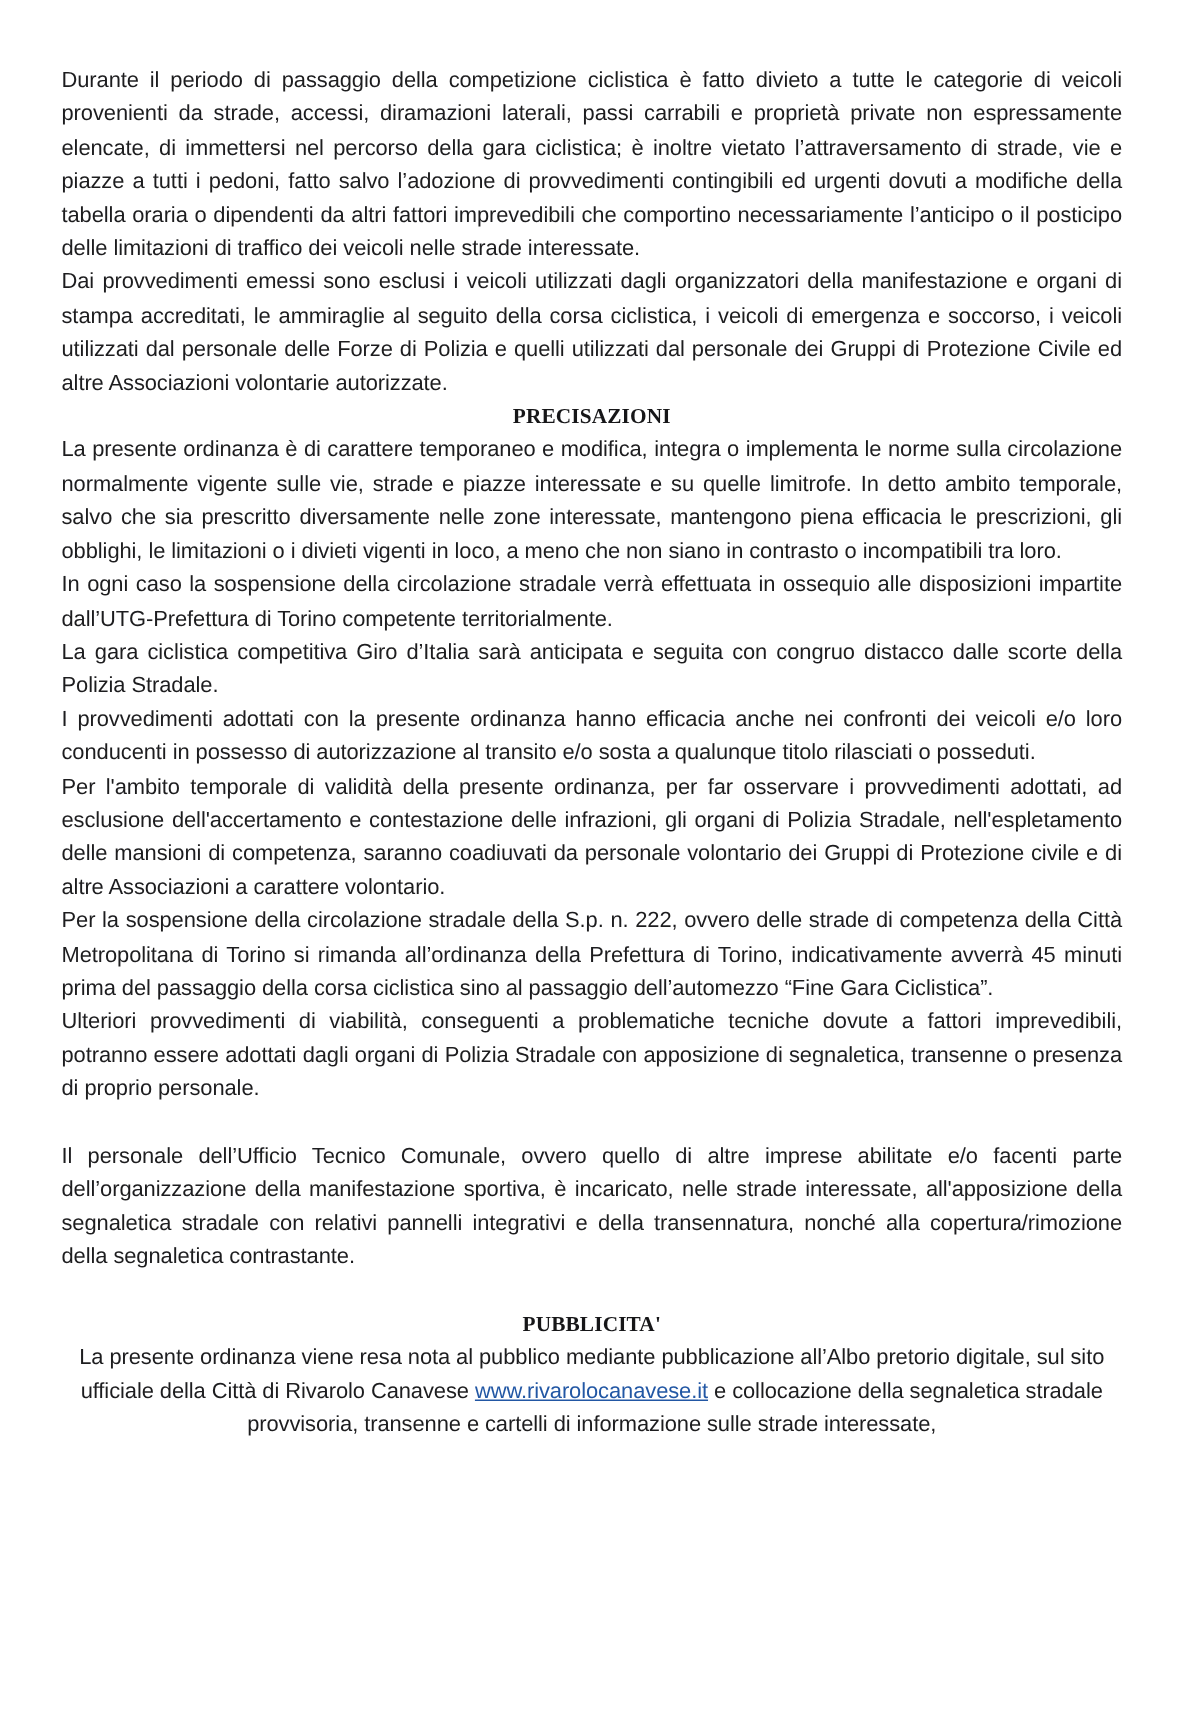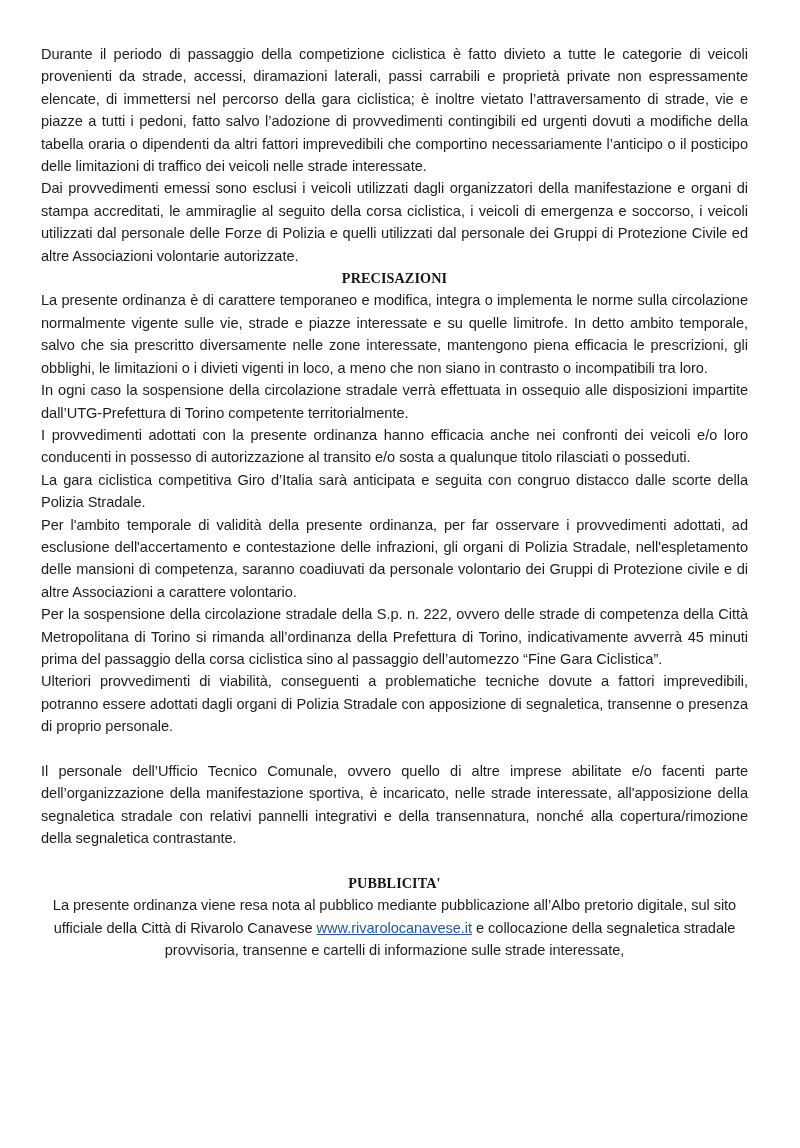--- a/index.html
+++ b/index.html
@@ -81,23 +81,23 @@
 
 
     <p class="body-par">Dai provvedimenti emessi sono esclusi i veicoli utilizzati dagli organizzatori della manifestazione e organi di stampa accreditati, le ammiraglie al seguito della corsa ciclistica, i veicoli di emergenza e soccorso, i veicoli utilizzati dal personale delle Forze di Polizia e quelli utilizzati dal personale dei Gruppi di Protezione Civile ed altre Associazioni volontarie autorizzate.</p>
 
     <h2 class="section-heading">PRECISAZIONI</h2>
 
     <p class="body-par">La presente ordinanza è di carattere temporaneo e modifica, integra o implementa le norme sulla circolazione normalmente vigente sulle vie, strade e piazze interessate e su quelle limitrofe. In detto ambito temporale, salvo che sia prescritto diversamente nelle zone interessate, mantengono piena efficacia le prescrizioni, gli obblighi, le limitazioni o i divieti vigenti in loco, a meno che non siano in contrasto o incompatibili tra loro.</p>
 
     <p class="body-par">In ogni caso la sospensione della circolazione stradale verrà effettuata in ossequio alle disposizioni impartite dall’UTG-Prefettura di Torino competente territorialmente.</p>
 
+    <p class="body-par">La gara ciclistica competitiva Giro d’Italia sarà anticipata e seguita con congruo distacco dalle scorte della Polizia Stradale.</p>
+
     <p class="body-par">I provvedimenti adottati con la presente ordinanza hanno efficacia anche nei confronti dei veicoli e/o loro conducenti in possesso di autorizzazione al transito e/o sosta a qualunque titolo rilasciati o posseduti.</p>
-
-    <p class="body-par">La gara ciclistica competitiva Giro d’Italia sarà anticipata e seguita con congruo distacco dalle scorte della Polizia Stradale.</p>
 
     <p class="body-par">Per l'ambito temporale di validità della presente ordinanza, per far osservare i provvedimenti adottati, ad esclusione dell'accertamento e contestazione delle infrazioni, gli organi di Polizia Stradale, nell'espletamento delle mansioni di competenza, saranno coadiuvati da personale volontario dei Gruppi di Protezione civile e di altre Associazioni a carattere volontario.</p>
 
     <p class="body-par">Per la sospensione della circolazione stradale della S.p. n. 222, ovvero delle strade di competenza della Città Metropolitana di Torino si rimanda all’ordinanza della Prefettura di Torino, indicativamente avverrà 45 minuti prima del passaggio della corsa ciclistica sino al passaggio dell’automezzo “Fine Gara Ciclistica”.</p>
 
     <p class="body-par">Ulteriori provvedimenti di viabilità, conseguenti a problematiche tecniche dovute a fattori imprevedibili, potranno essere adottati dagli organi di Polizia Stradale con apposizione di segnaletica, transenne o presenza di proprio personale.</p>
 
     <div class="gap-line"></div>
 
 

